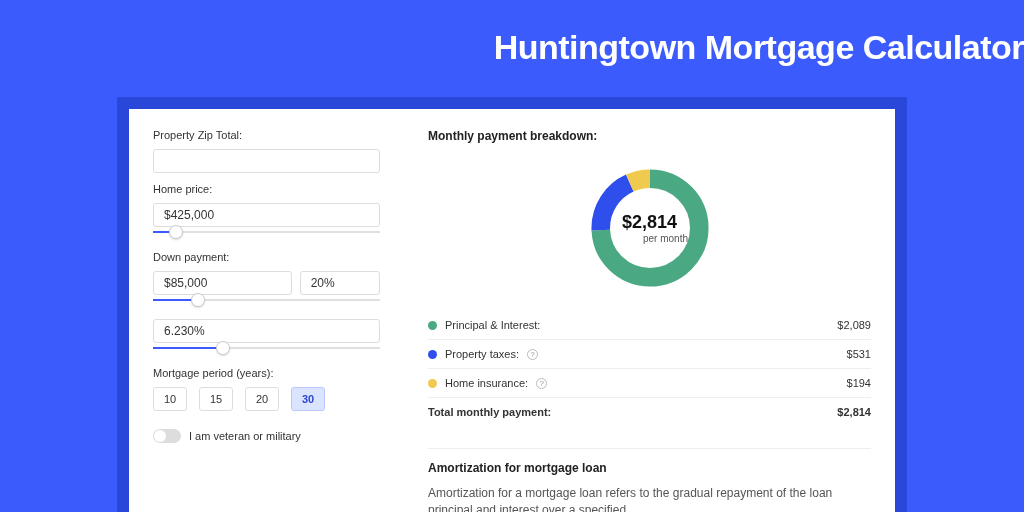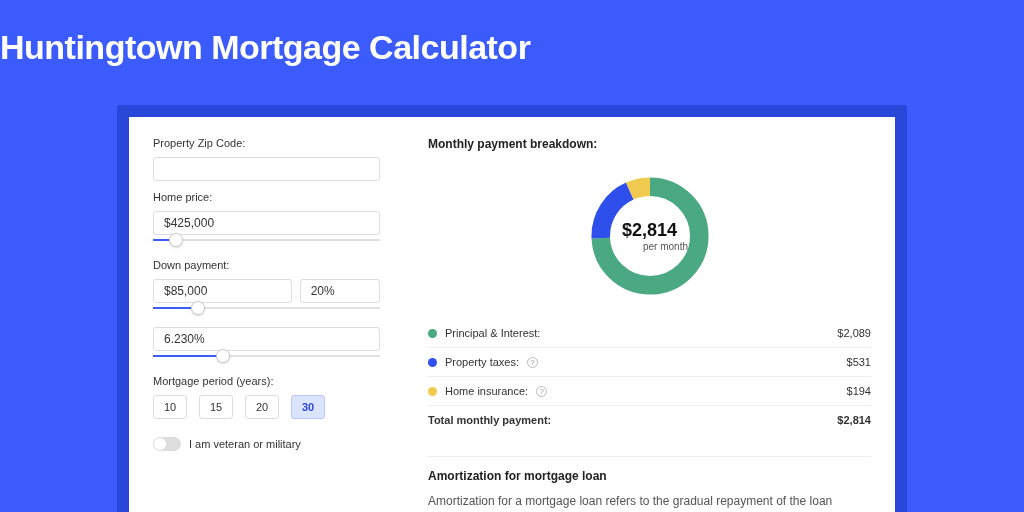--- a/index.html
+++ b/index.html
@@ -4,22 +4,22 @@
 <style>
   * { box-sizing: border-box; margin: 0; padding: 0; }
   body {
     font-family: -apple-system, BlinkMacSystemFont, "Segoe UI", Arial, sans-serif;
     background: #3b5bfd;
     width: 1024px;
     height: 512px;
     overflow: hidden;
   }
   .title-wrap {
-    text-align: left;
-    padding: 28px 0 38px 0;
+    text-align: right;
+    padding: 28px 0 30px 0;
   }
   .title {
     color: #fff;
     font-size: 34px;
     font-weight: 700;
     letter-spacing: -0.5px;
   }
   .card-wrap {
     margin: 0 auto;
     width: 790px;
@@ -173,21 +173,21 @@
 <div class="title-wrap">
   <div class="title">Huntingtown Mortgage Calculator</div>
 </div>
 
 <div class="card-wrap">
   <div class="card">
 
     <div class="left">
 
       <div class="group">
-        <label class="field-label">Property Zip Code:</label>
+        <label class="field-label">Property Zip Total:</label>
         <input class="input" value="" style="">
       </div>
 
       <div class="group">
         <label class="field-label">Home price:</label>
         <input class="input" value="$425,000" style="">
         <div class="slider-wrap">
           <div class="slider-track"></div>
           <div class="slider-fill" style="width:10%"></div>
           <div class="slider-thumb" style="left:10%"></div>

